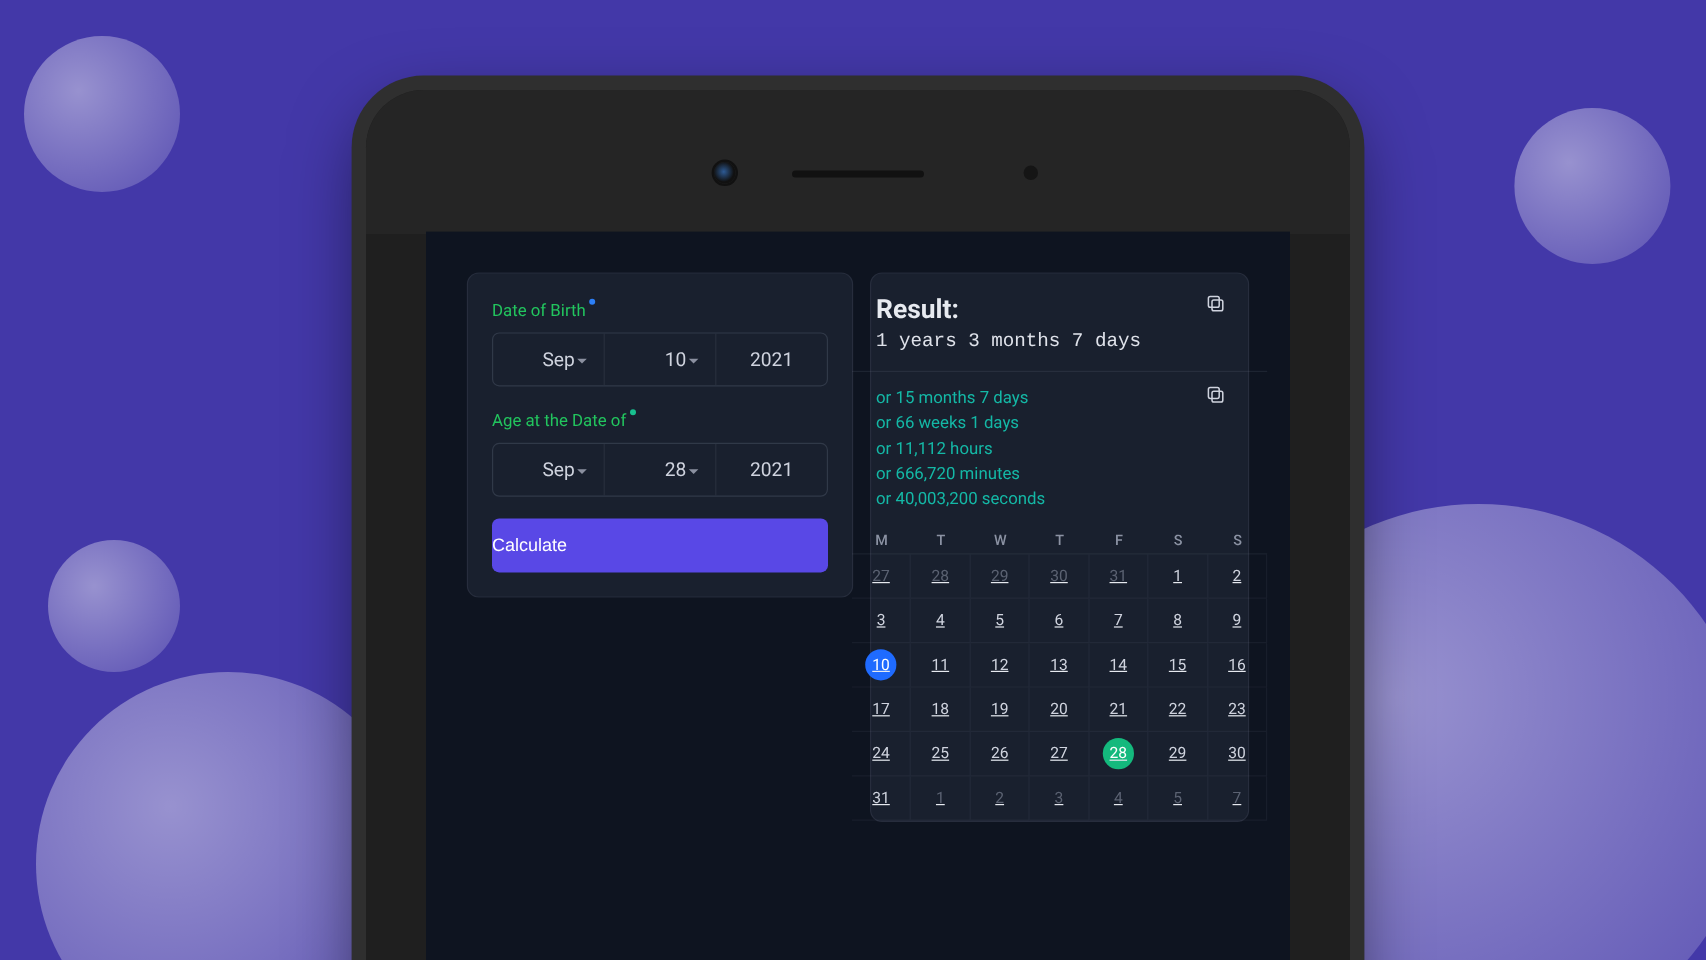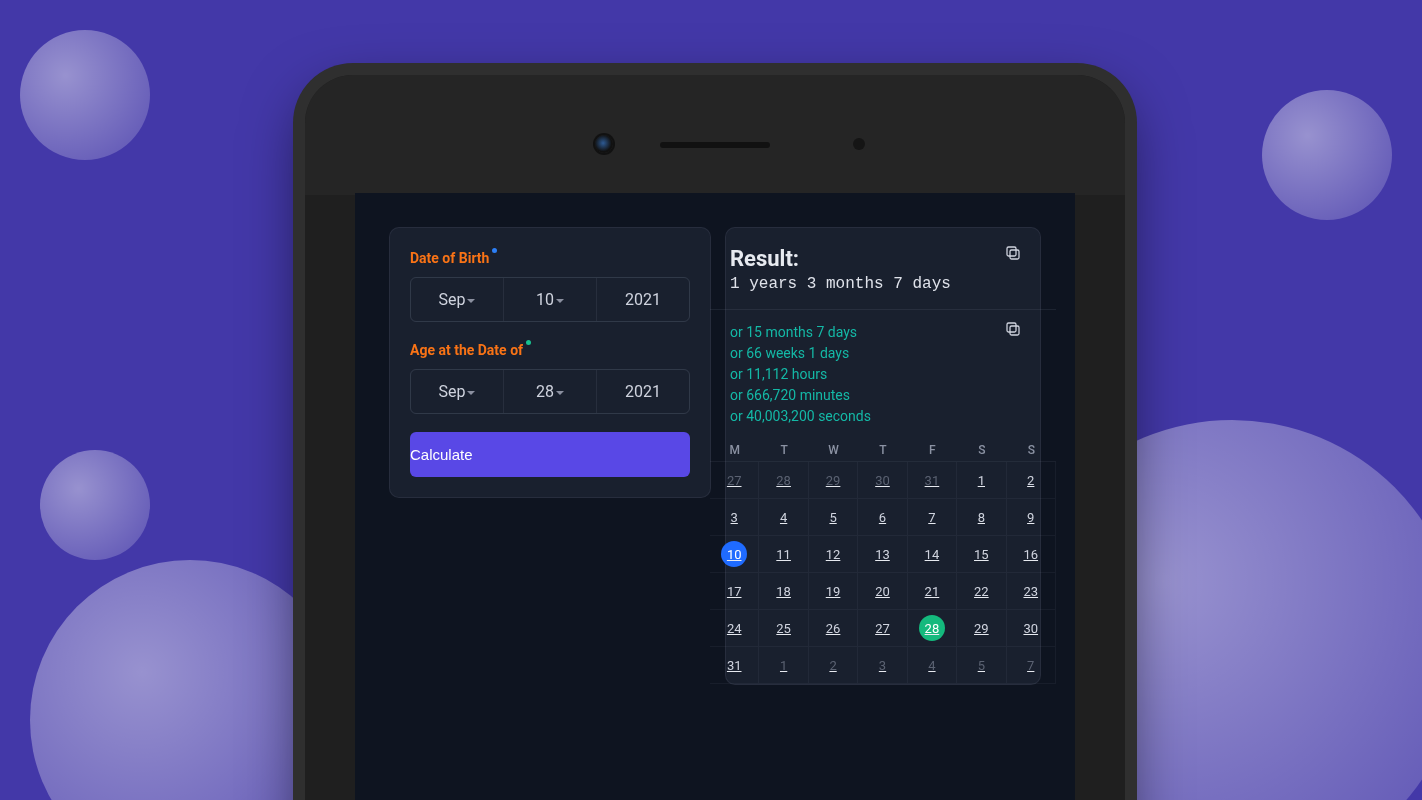--- a/index.html
+++ b/index.html
@@ -16,27 +16,27 @@
   .camera{position:absolute;top:60px;left:290px;width:18px;height:18px;border-radius:50%;background:radial-gradient(circle at 45% 45%, #2d5a94 0%, #111 60%);box-shadow:0 0 0 2px #111;}
   .speaker{position:absolute;top:67px;left:355px;width:110px;height:6px;border-radius:4px;background:#111;}
   .sensor{position:absolute;top:63px;left:548px;width:12px;height:12px;border-radius:50%;background:#151515;}
 
   .screen{position:absolute;top:118px;left:50px;right:50px;bottom:0;background:#0e1420;overflow:hidden;}
   .app{position:absolute;inset:0;padding:34px;display:flex;gap:14px;color:#e7eaf0;}
   .panel{background:rgba(34,42,58,.55);border:1px solid rgba(120,130,150,.15);border-radius:10px;}
   .left{padding:20px;width:280px;flex:0 0 280px;align-self:flex-start;}
   .right{flex:1;padding:18px 4px 10px;position:relative;align-self:flex-start;}
 
-  .lbl{font-size:14px;color:#f97316;font-weight:700;position:relative;display:inline-block;}
+  .lbl{font-size:14px;color:#22c55e;font-weight:400;position:relative;display:inline-block;}
   .dot{position:absolute;top:-2px;right:-8px;width:5px;height:5px;border-radius:50%;}
   .d-blue{background:#2c7ff7;}
   .d-green{background:#18c08f;}
 
   .row{display:flex;gap:0;margin-top:10px;border:1px solid rgba(120,130,150,.25);border-radius:6px;overflow:hidden;}
-  .cell{flex:1;padding:12px 14px;display:flex;align-items:center;justify-content:center;color:#cfd3de;font-size:16px;cursor:pointer;}
+  .cell{flex:1;padding:12px 14px;display:flex;align-items:center;justify-content:flex-end;color:#cfd3de;font-size:16px;cursor:pointer;}
   .cell + .cell{border-left:1px solid rgba(120,130,150,.15);}
   .chev{width:10px;height:10px;display:inline-block;}
   .chev svg{width:12px;height:12px;fill:#8b90a0;display:block;}
 
   .calc-btn{margin-top:18px;width:100%;padding:14px 0;text-align:left;background:#5948e6;color:#fff;font-size:15px;font-weight:500;border:none;border-radius:6px;cursor:pointer;}
 
   .res-title{font-size:22px;font-weight:700;margin-bottom:4px;}
   .res-main{font-size:16px;color:#dfe2ea;font-family:Liberation Mono, monospace;}
   .copy{position:absolute;width:20px;height:20px;cursor:pointer;}
   .copy svg{width:18px;height:18px;stroke:#cfd3de;fill:none;stroke-width:1.7;}

